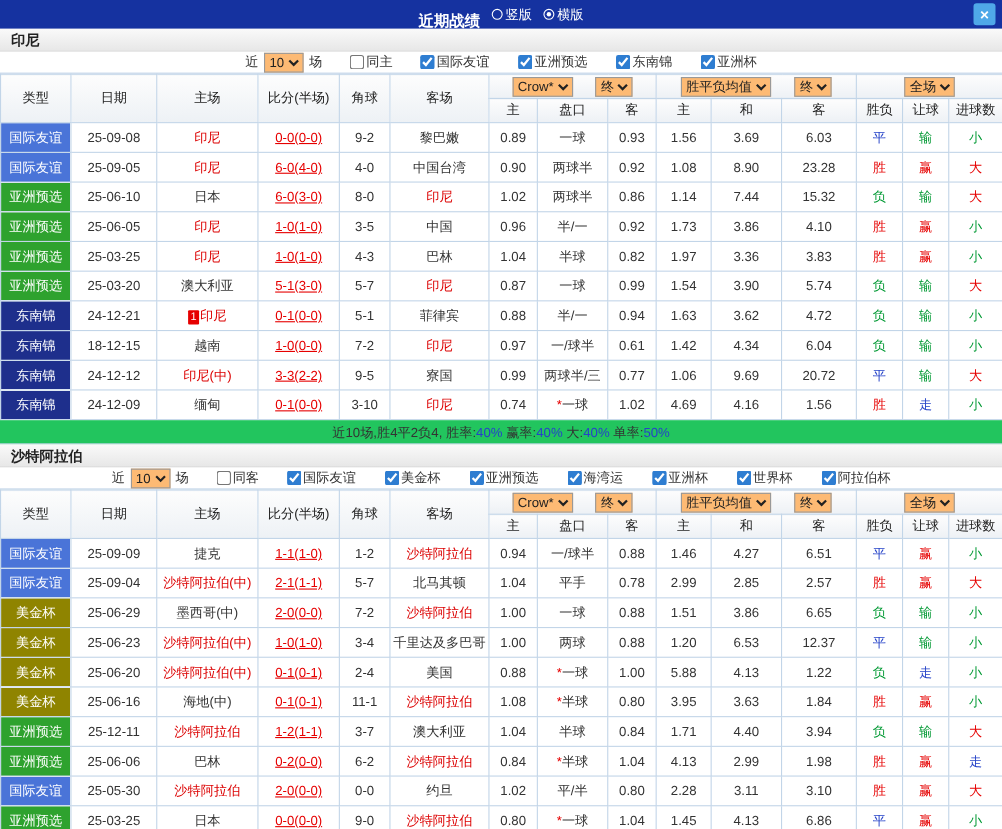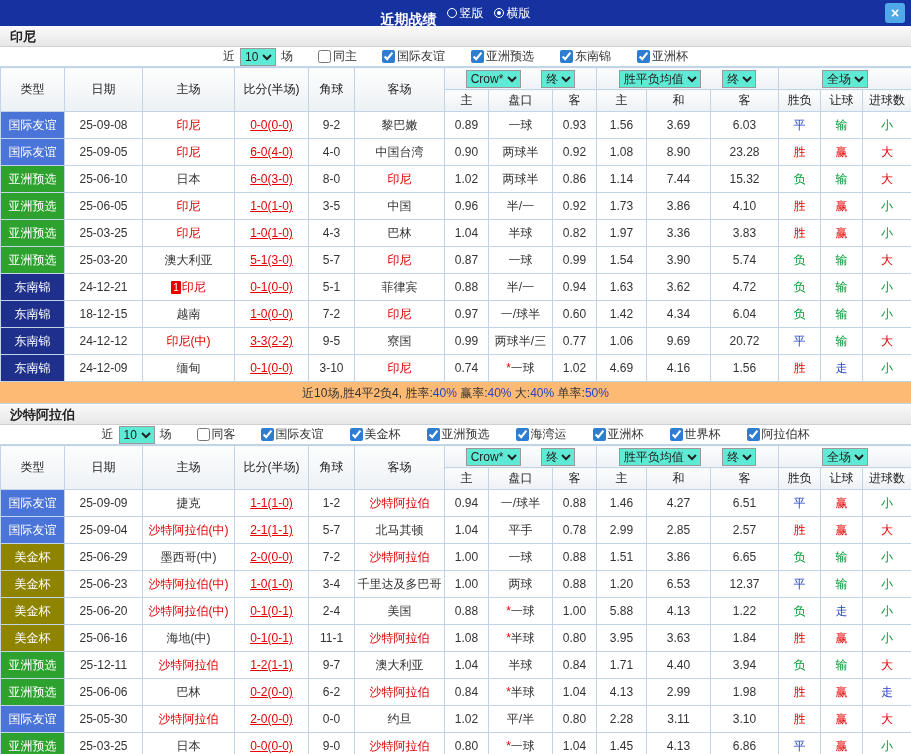--- a/index.html
+++ b/index.html
@@ -21,39 +21,39 @@
                background: #4fa8e8; border: none; border-radius: 3px; color: #fff;
                font-size: 14px; line-height: 18px; text-align: center; cursor: pointer; font-weight: bold; }
   
   .team-title { height: 21px; line-height: 21px; padding-left: 10px; font-weight: bold; font-size: 13px;
                 background: linear-gradient(#fafafa, #e7e7e7); border-bottom: 1px solid #d0d0d0; color: #222; }
   .filter-row { height: 20px; display: flex; align-items: center; justify-content: center; gap: 5px;
                 font-size: 12px; background: #fff; border-bottom: 1px solid #c2d5e8; }
   .filter-row input[type=checkbox] { width: 13px; height: 13px; vertical-align: middle; margin: 0 2px 0 0; accent-color: #2e7dd1; }
   .comp { display: inline-flex; align-items: center; cursor: pointer; margin-left: 20px; }
   .comps { display: inline-flex; align-items: center; gap: 6px; }
-  select { font-size: 12px; height: 18px; border: 1px solid #999; background: #5eead4; color: #222; }
+  select { font-size: 12px; height: 18px; border: 1px solid #999; background: #fdba74; color: #222; }
   
   table.results { border-collapse: collapse; table-layout: fixed; width: 911px; }
   .results th, .results td { border: 1px solid #c2d5e8; text-align: center; font-size: 12px;
                              overflow: hidden; white-space: nowrap; }
   .results thead th { background: linear-gradient(#fdfdfd, #edf1f5); font-weight: normal; height: 22px; color: #222; }
   .results tbody td { height: 27px; background: #fff; }
   .sel-wrap { display: flex; justify-content: space-evenly; align-items: center; }
   td.type { color: #fff; }
   .focus { color: #dc0000; }
   .score { color: #e60000; text-decoration: underline; }
   .r-win { color: #e60000; }
   .r-lose { color: #009933; }
   .r-draw { color: #2643c8; }
   .star { color: #e60000; }
   .badge { display: inline-block; background: #e60000; color: #fff; font-size: 10px;
            height: 13px; line-height: 13px; padding: 0 2px; margin-right: 1px; border-radius: 1px; }
   .summary { height: 22px; line-height: 22px; text-align: center; font-size: 12px;
-             border-bottom: 1px solid #c2d5e8; background: #fdba74; color: #333; }
+             border-bottom: 1px solid #c2d5e8; background: #22c55e; color: #333; }
 </style>
 </head>
 <body>
 
 <div class="app">
 
   <div class="topbar">
     <span class="topbar-title">近期战绩</span>
     <span class="radio-label">
       <span class="radio-circle"></span>
@@ -277,21 +277,21 @@
           </tr>
           <tr>
             <td class="type" style="background: rgb(30, 47, 140);">东南锦</td>
             <td>18-12-15</td>
             <td><span>越南</span></td>
             <td class="score">1-0(0-0)</td>
             <td>7-2</td>
             <td><span class="focus">印尼</span></td>
             <td>0.97</td>
             <td>一/球半</td>
-            <td>0.60</td>
+            <td>0.61</td>
             <td>1.42</td>
             <td>4.34</td>
             <td>6.04</td>
             <td class="r-lose">负</td>
             <td class="r-lose">输</td>
             <td class="r-lose">小</td>
           </tr>
           <tr>
             <td class="type" style="background: rgb(30, 47, 140);">东南锦</td>
             <td>24-12-12</td>
@@ -532,21 +532,21 @@
             <td>1.84</td>
             <td class="r-win">胜</td>
             <td class="r-win">赢</td>
             <td class="r-lose">小</td>
           </tr>
           <tr>
             <td class="type" style="background: rgb(46, 162, 46);">亚洲预选</td>
             <td>25-12-11</td>
             <td><span class="focus">沙特阿拉伯</span></td>
             <td class="score">1-2(1-1)</td>
-            <td>9-7</td>
+            <td>3-7</td>
             <td><span>澳大利亚</span></td>
             <td>1.04</td>
             <td>半球</td>
             <td>0.84</td>
             <td>1.71</td>
             <td>4.40</td>
             <td>3.94</td>
             <td class="r-lose">负</td>
             <td class="r-lose">输</td>
             <td class="r-win">大</td>

